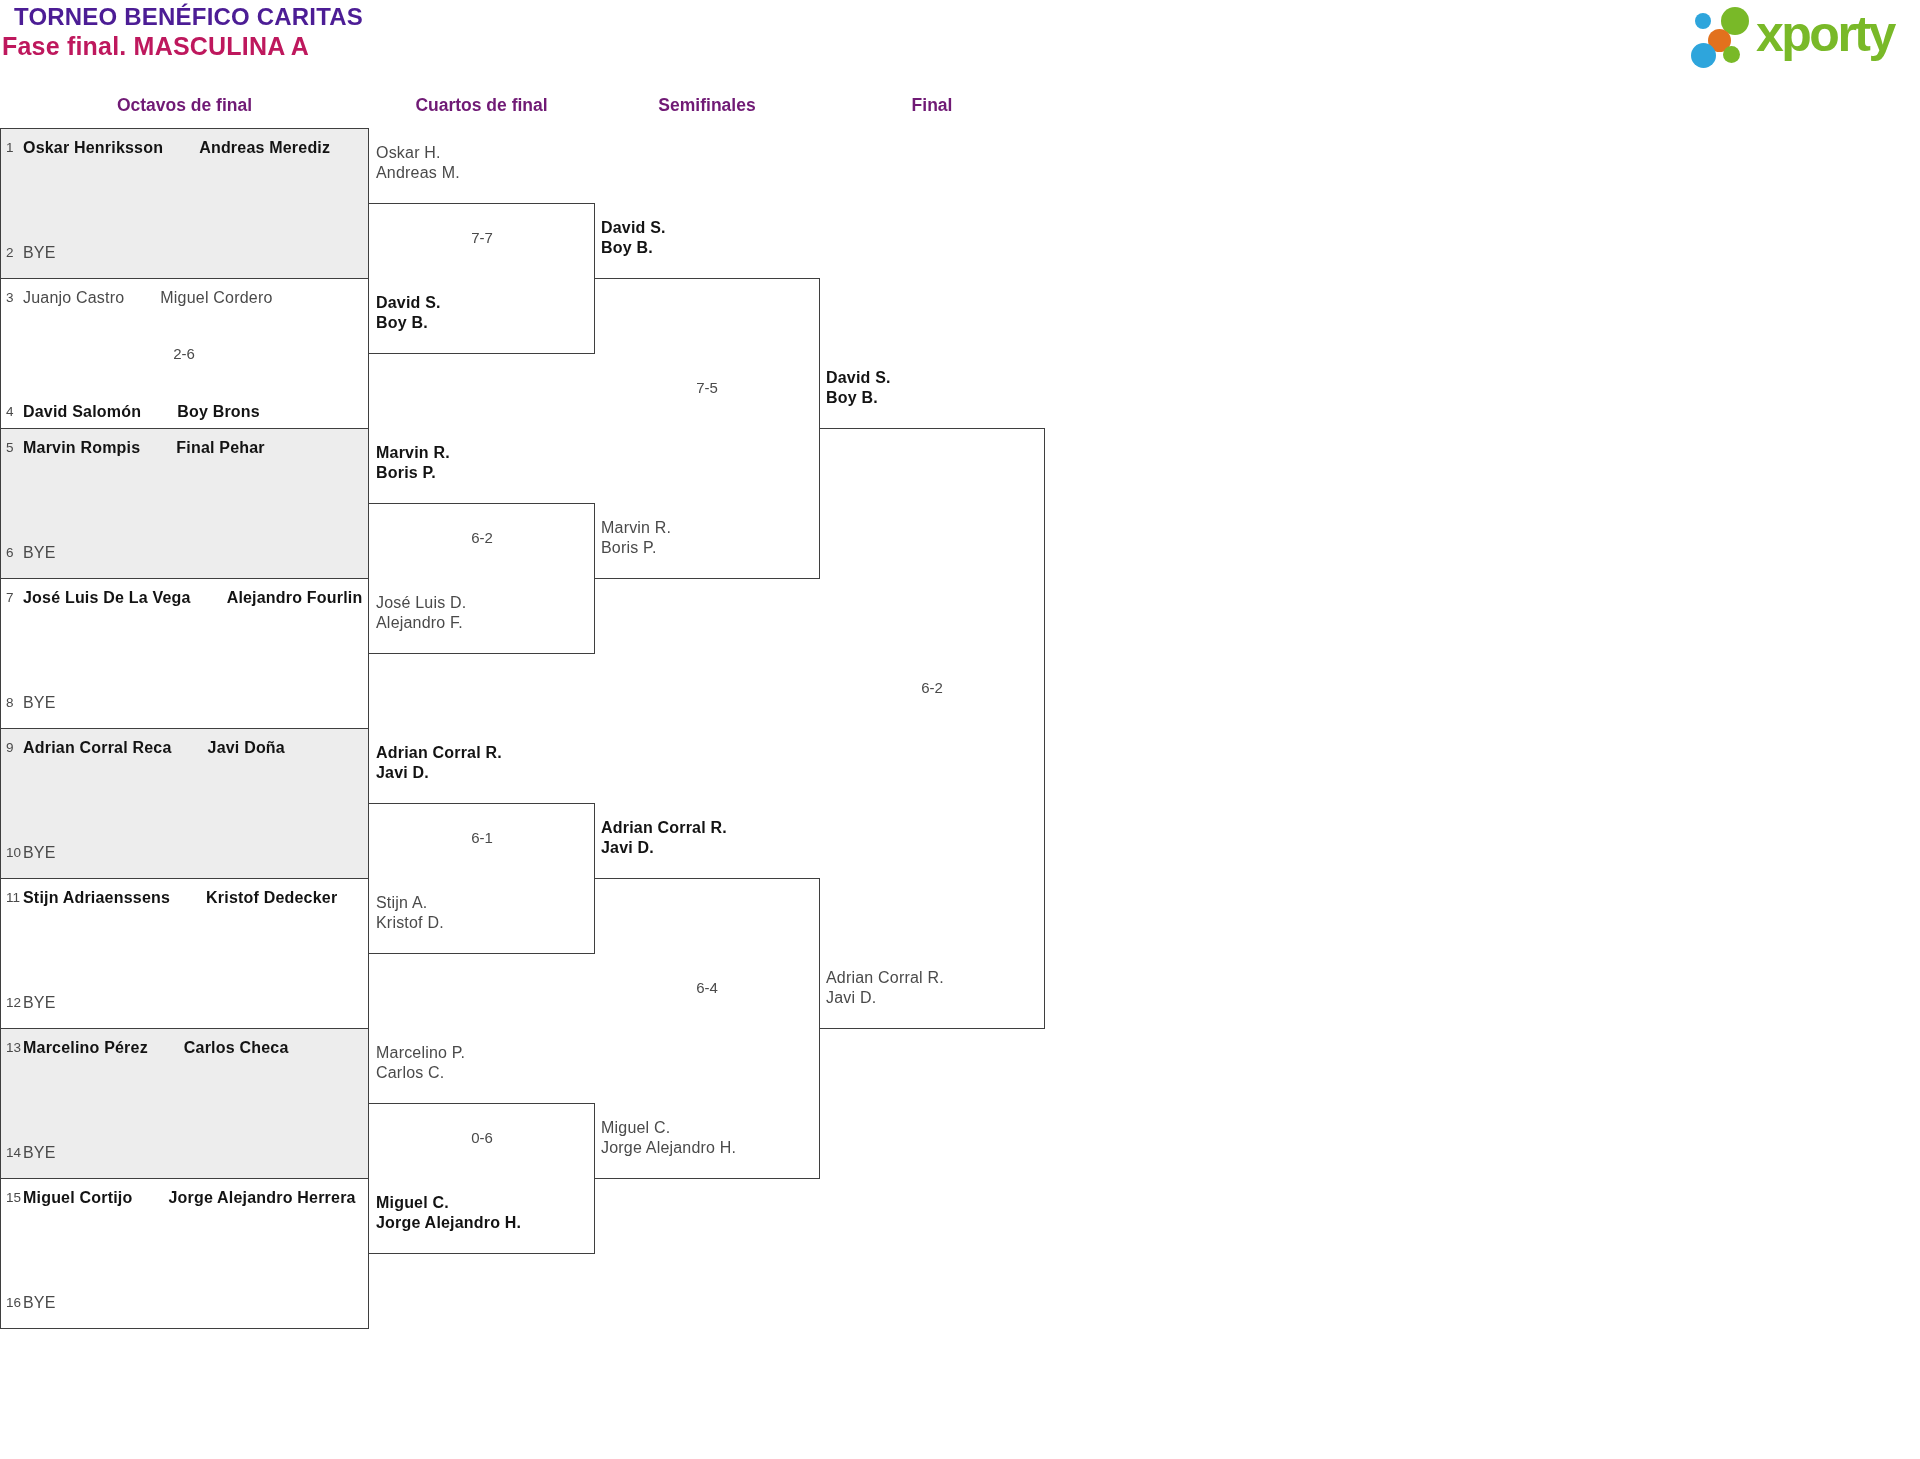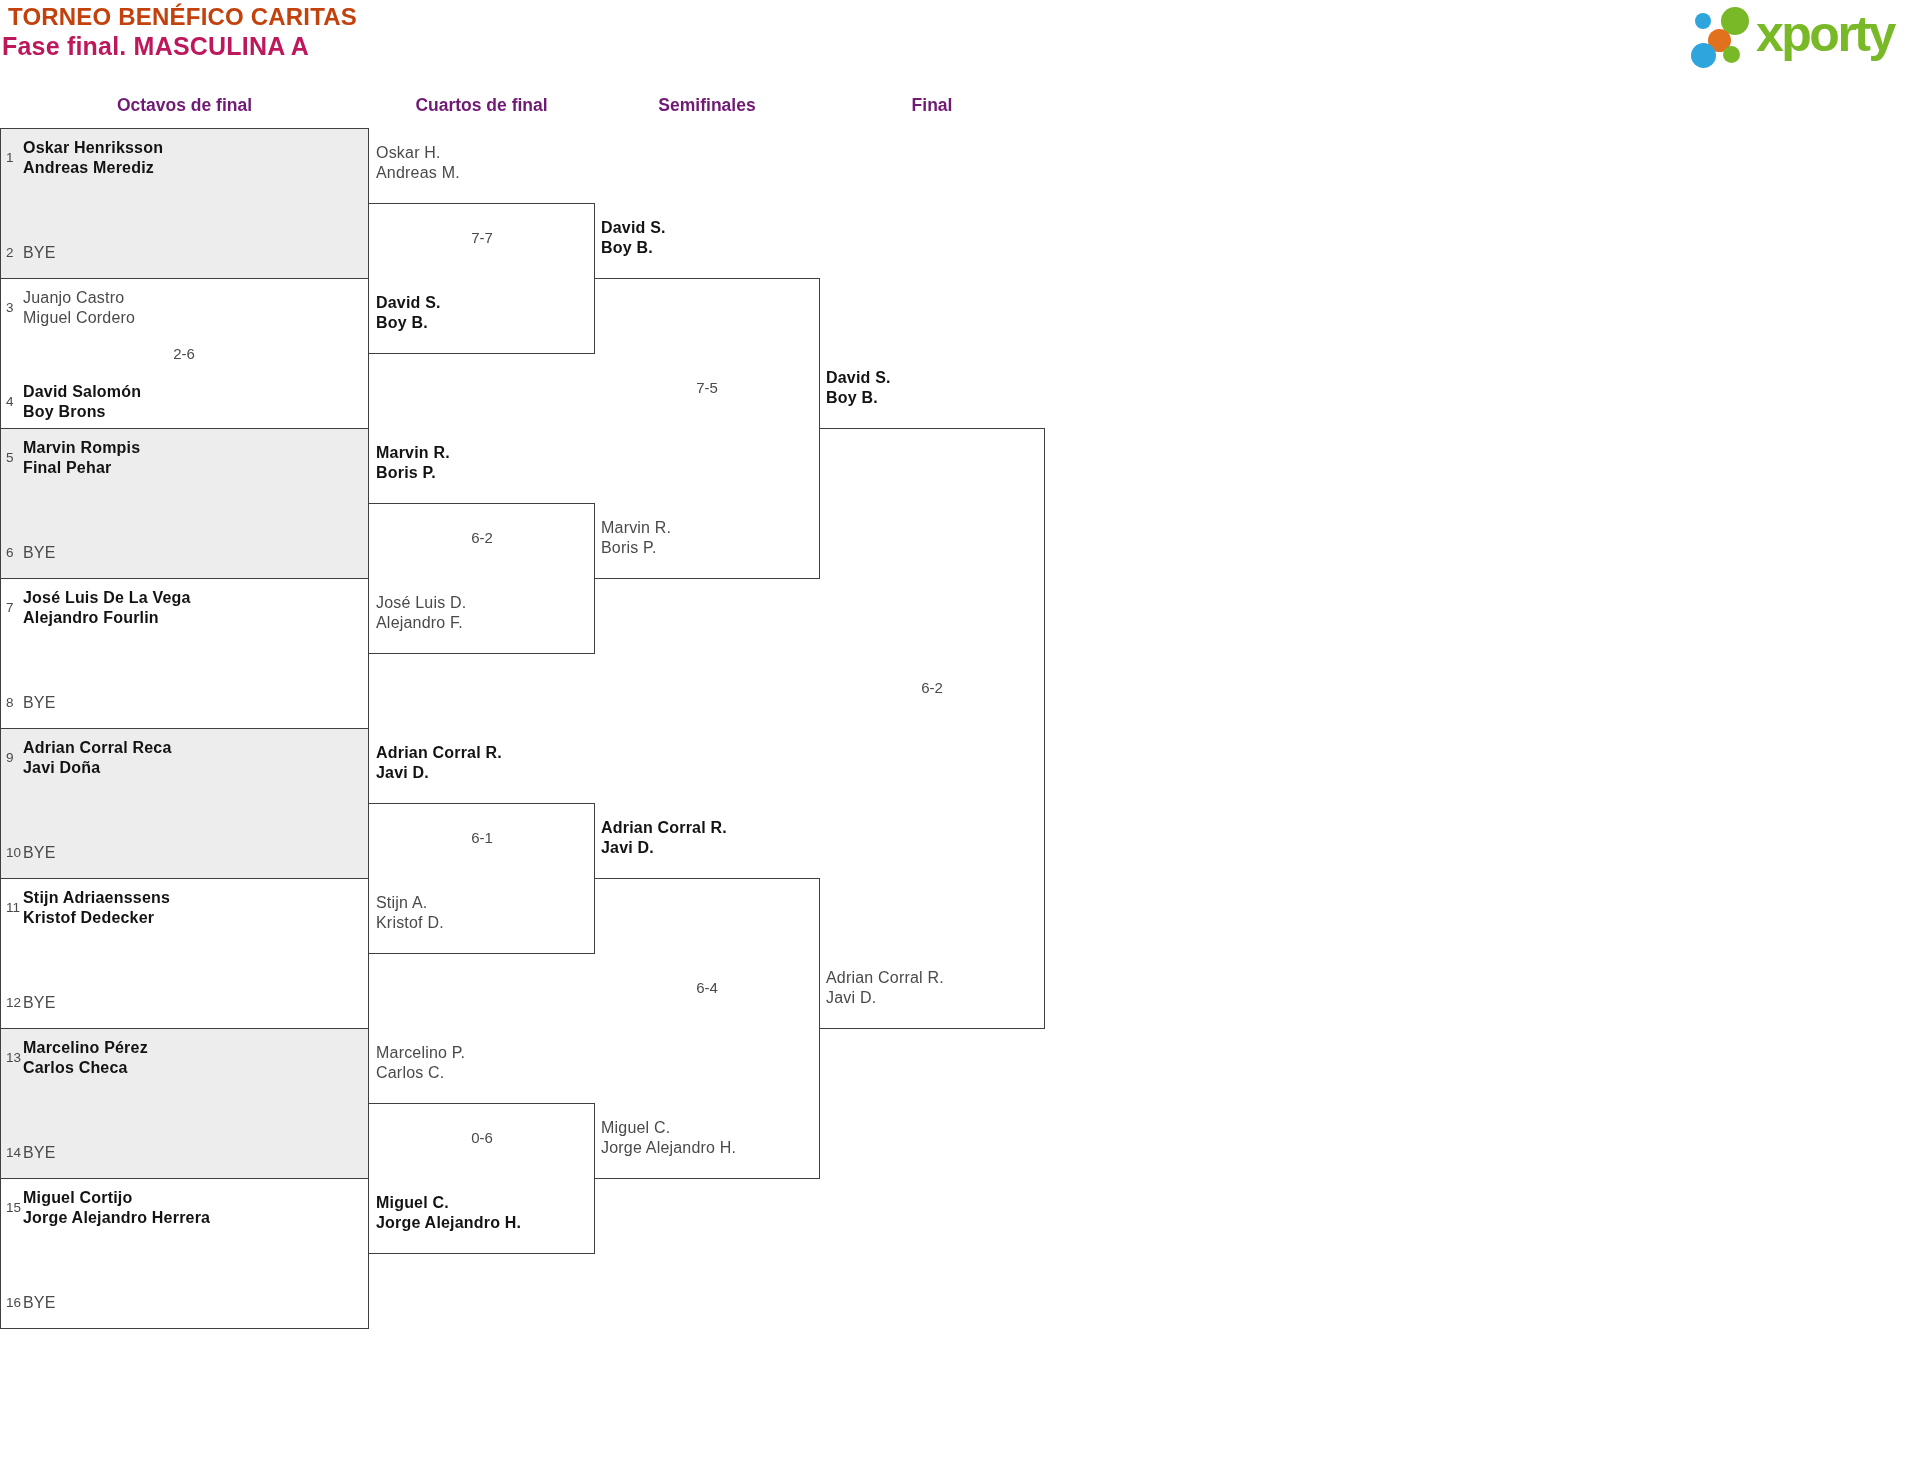--- a/index.html
+++ b/index.html
@@ -1,34 +1,34 @@
 <!DOCTYPE html>
 <html><head>
 <meta charset="utf-8">
 <style>
   html,body{margin:0;padding:0;background:#fff;}
   .page{position:relative;width:1920px;height:1459px;background:#fff;overflow:hidden;
         font-family:"Liberation Sans",sans-serif;}
-  .title{position:absolute;left:8px;top:3px;font-size:24px;font-weight:700;color:#c2410c;letter-spacing:.2px;text-align:right;}
+  .title{position:absolute;left:14px;top:3px;font-size:24px;font-weight:700;color:#4c1d95;letter-spacing:.2px;text-align:right;}
   .subtitle{position:absolute;left:2px;top:32px;font-size:25px;font-weight:700;color:#be185d;letter-spacing:.2px;}
   .rh{position:absolute;top:95px;font-size:17.5px;font-weight:600;color:#701a75;text-align:center;}
   .box{position:absolute;box-sizing:border-box;border:1px solid #3f3f3f;background:#fff;}
   .box.shaded{background:#ededed;}
   .box.open{border-left:none;background:transparent;}
   .r16{left:0;width:369px;height:151px;}
   .qf{left:368px;width:227px;height:151px;}
   .sf{left:594px;width:226px;height:301px;}
   .fin{left:819px;width:226px;height:601px;top:428px;}
   .row{position:absolute;left:5px;right:4px;display:flex;gap:3px;align-items:center;}
   .row.ra{top:9px;}
   .row.rb{bottom:7px;}
   .row.rb.bye{bottom:16px;}
   .num{flex:none;width:14px;font-size:13.5px;color:#4a4a4a;}
-  .nm{display:flex;flex-direction:column;font-size:16px;line-height:19.5px;color:#4a4a4a;
-      letter-spacing:.2px;white-space:nowrap;}
+  .nm{display:flex;flex-direction:row;font-size:16px;line-height:19.5px;color:#4a4a4a;
+      letter-spacing:.2px;white-space:nowrap;gap:36px;}
   .lbl{position:absolute;display:flex;flex-direction:column;font-size:16px;line-height:19.5px;
        color:#4a4a4a;letter-spacing:.2px;white-space:nowrap;}
   .nm.w,.lbl.w{font-weight:700;color:#131313;}
   .score{position:absolute;transform:translateX(-50%);font-size:15px;color:#4a4a4a;white-space:nowrap;}
   .logo{position:absolute;left:1686px;top:3px;width:232px;height:66px;}
   .dot{position:absolute;border-radius:50%;}
   .d-bs{left:9px;top:10px;width:16px;height:16px;background:#2ea5dc;}
   .d-gl{left:35px;top:4px;width:28px;height:28px;background:#79b928;}
   .d-or{left:22px;top:26px;width:23px;height:23px;background:#e2711d;}
   .d-bl{left:5px;top:40px;width:25px;height:25px;background:#2ea5dc;}

